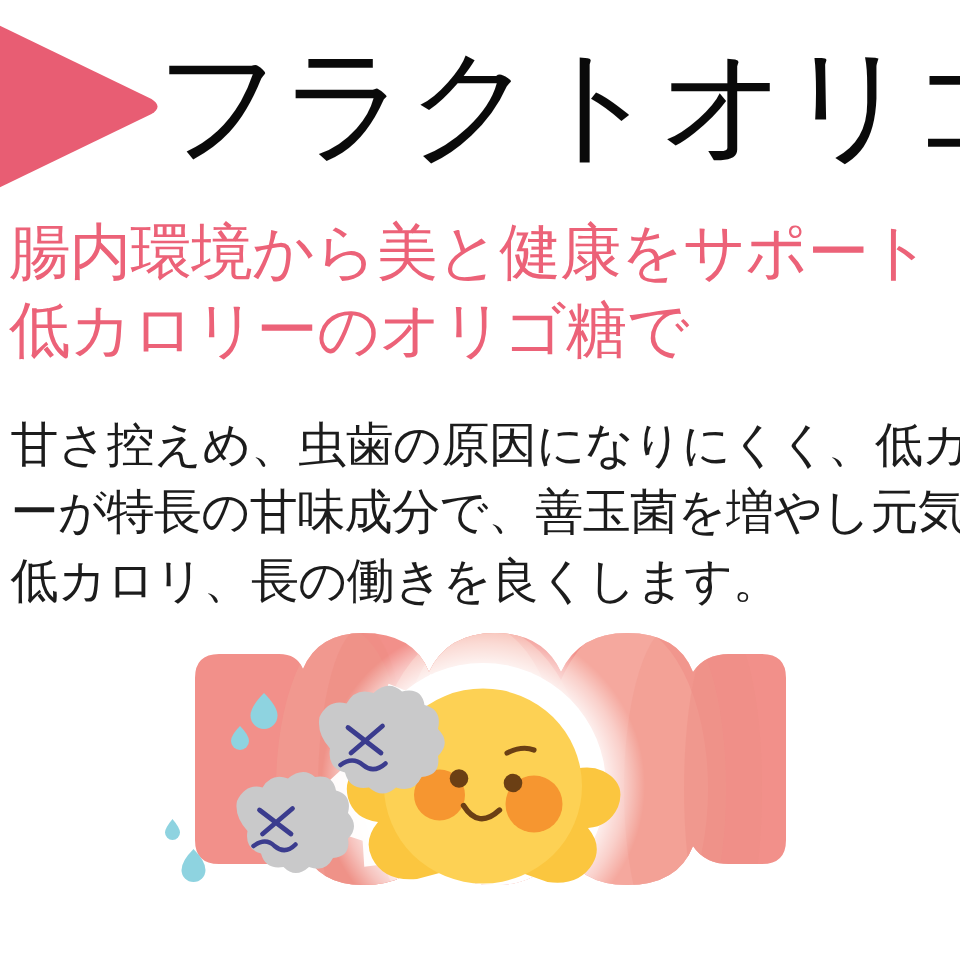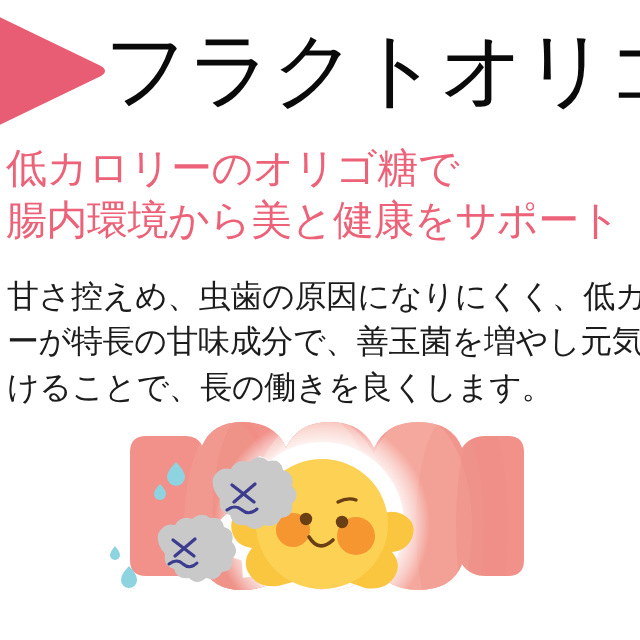--- a/index.html
+++ b/index.html
@@ -107,28 +107,28 @@
     <div class="marker-triangle">
       <svg width="130" height="138" viewBox="0 0 130 138" xmlns="http://www.w3.org/2000/svg">
         <path d="M -6 10 Q -6 1 3 5 L 125 64 Q 133 69 125 74 L 3 133 Q -6 137 -6 128 Z" fill="#e85d73"></path>
       </svg>
     </div>
 
     <div class="title-text">フラクトオリゴ糖</div>
   </div>
 
   <div class="subtitle">
+    <span class="sline">腸内環境から美と健康をサポート</span>
     <span class="sline">低カロリーのオリゴ糖で</span>
-    <span class="sline">腸内環境から美と健康をサポート</span>
   </div>
 
   <div class="body-copy">
     <span class="bline">甘さ控えめ、虫歯の原因になりにくく、低カロリ</span>
     <span class="bline">ーが特長の甘味成分で、善玉菌を増やし元気づ</span>
-    <span class="bline">けることで、長の働きを良くします。</span>
+    <span class="bline">低カロリ、長の働きを良くします。</span>
   </div>
 
   <div class="illustration">
     <svg width="420" height="216" viewBox="0 0 420 216" xmlns="http://www.w3.org/2000/svg">
       <defs>
 
         <radialGradient id="heroGlow" cx="50%" cy="50%" r="50%">
           <stop offset="0%" stop-color="#ffffff" stop-opacity="1"></stop>
           <stop offset="52%" stop-color="#ffffff" stop-opacity="1"></stop>
           <stop offset="72%" stop-color="#ffffff" stop-opacity="0.92"></stop>

